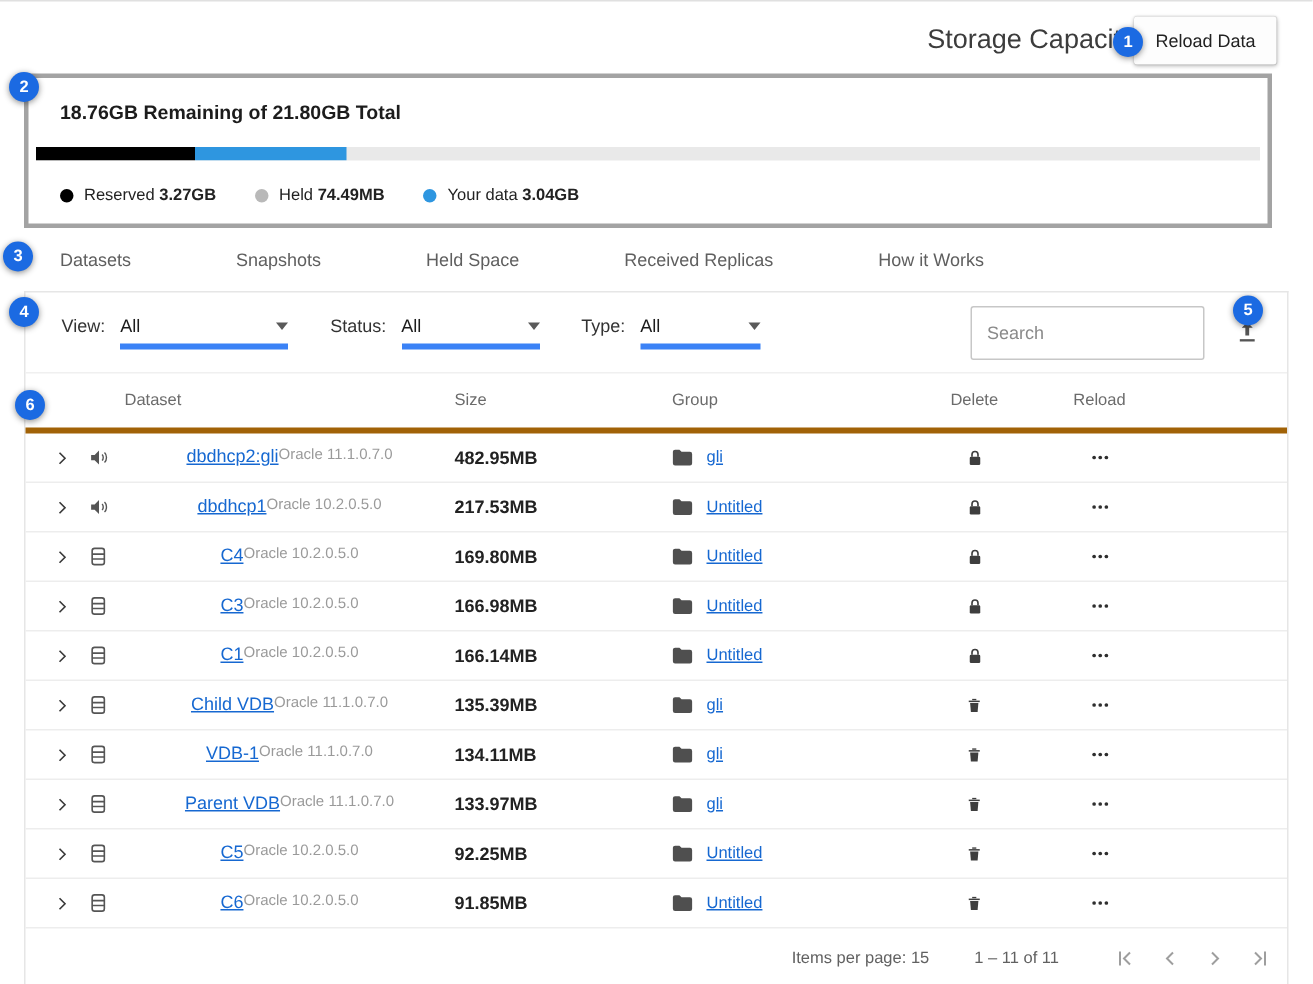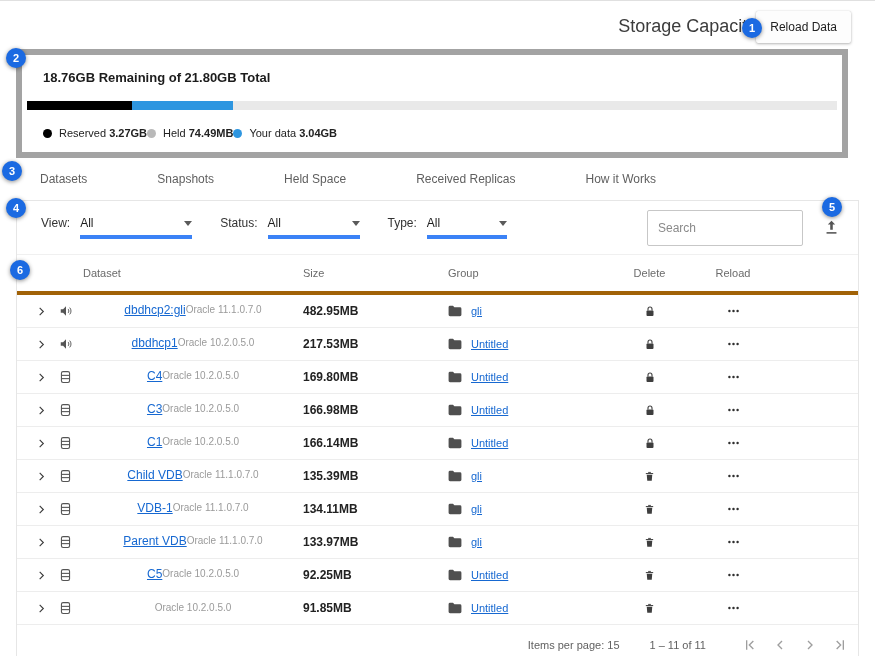--- a/index.html
+++ b/index.html
@@ -19,29 +19,29 @@
     padding: 13px 24px 10px 16px; height: 48px;
   }
   .page-title { font-size: 18px; font-weight: 400; color: #3c3c3c; }
   .reload-btn {
     font-family: inherit; font-size: 12px; color: #222; background: #fdfdfd;
     border: none; border-radius: 2px; padding: 9px 14px; cursor: pointer;
     box-shadow: 0 1px 3px rgba(0,0,0,.28), 0 0 1px rgba(0,0,0,.18);
   }
   
   .capacity-card {
-    margin: 0 27px 0 16px; border: 6px solid #a3a3a3;
+    margin: 0 27px 0 16px; border: 3px solid #a3a3a3;
     padding: 15px 5px 13px; background: #fff;
   }
   .capacity-summary { margin: 0 16px; font-size: 13px; font-weight: bold; color: #1c1c1c; }
   .capacity-bar {
     margin: 16px 0 17px; height: 9px; background: #e9e9e9; display: flex; overflow: hidden;
   }
   .capacity-bar .seg { height: 100%; }
-  .legend { display: flex; align-items: center; margin: 0 16px; }
+  .legend { display: flex; align-items: center; gap: 26px; margin: 0 16px; }
   .legend-item { display: flex; align-items: center; gap: 7px; font-size: 11px; color: #222; }
   .legend-dot { width: 9px; height: 9px; border-radius: 50%; display: inline-block; }
   .legend-item b { font-weight: bold; }
   
   .tabs { display: flex; align-items: center; height: 42px; padding-left: 40px; gap: 70px; }
   .tab { font-size: 12px; color: #5f5f5f; cursor: pointer; white-space: nowrap; }
   
   .content-card { margin: 0 16px; border: 1px solid #e6e6e6; border-bottom: none; }
   .filter-bar {
     display: flex; align-items: center; height: 54px; padding: 0 14px 0 24px;
@@ -471,20 +471,21 @@
       <div class="tgrid trow">
         <span class="cell chev"><svg width="11" height="11" viewBox="0 0 24 24">
             <path d="M8 4l8 8-8 8" fill="none" stroke="#3a3a3a" stroke-width="2.4"></path>
           </svg></span>
         <span class="cell ticon"><svg width="13" height="14" viewBox="0 0 24 24">
             <rect x="4.5" y="2" width="15" height="20" rx="3" fill="none" stroke="#555" stroke-width="2"></rect>
             <line x1="4.5" y1="9" x2="19.5" y2="9" stroke="#555" stroke-width="2"></line>
             <line x1="4.5" y1="15" x2="19.5" y2="15" stroke="#555" stroke-width="2"></line>
           </svg></span>
         <span class="namecell">
+          <a class="dslink">C6</a>
           <span class="sub">Oracle 10.2.0.5.0</span>
         </span>
         <span class="sizecell">91.85MB</span>
         <span class="groupcell">
           <span class="cell"><svg width="14" height="12" viewBox="0 0 24 20">
               <path d="M1 3.5A2.5 2.5 0 013.5 1h5l2.4 2.5H20.5A2.5 2.5 0 0123 6v10.5a2.5 2.5 0 01-2.5 2.5h-17A2.5 2.5 0 011 16.5V3.5z" fill="#4f4f4f"></path>
             </svg></span>
           <a class="grouplink">Untitled</a>
         </span>
         <span class="cell iconcell"><svg width="11" height="13" viewBox="0 0 24 24">

